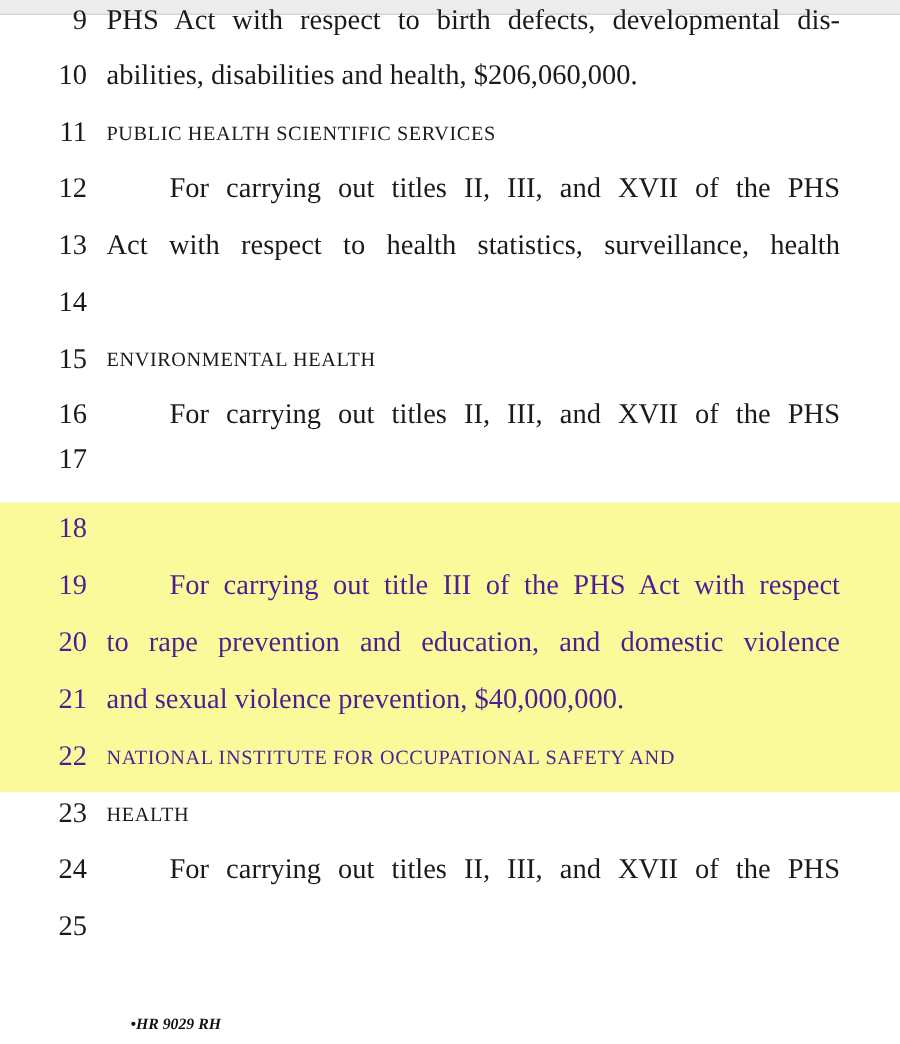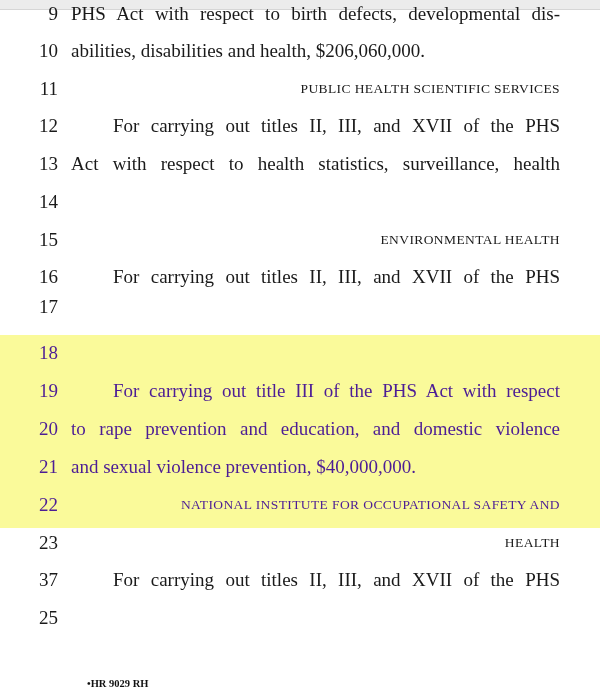--- a/index.html
+++ b/index.html
@@ -5,23 +5,23 @@
   html, body { margin:0; padding:0; }
   body { width:600px; height:696px; background:#ffffff; position:relative; overflow:hidden;
          font-family:"Liberation Serif","DejaVu Serif",serif; color:#1a1a1a; }
   .topbar { position:absolute; left:0; top:0; width:600px; height:9px; background:#ececec; border-bottom:1px solid #d6d6d6; }
   .highlight { position:absolute; left:0; top:335px; width:600px; height:193px; background:#fafa9a; }
   .line { position:absolute; left:0; width:600px; height:30px; }
   .num { position:absolute; left:28px; width:30px; text-align:right; font-size:19px; line-height:30px; }
   .txt { position:absolute; left:71px; right:40px; font-size:19px; line-height:30px; white-space:nowrap; }
   .txt.justify { text-align:justify; text-align-last:justify; }
   .txt.indent { left:113px; }
-  .txt.head { left:71px; right:40px; text-align:right; font-size:13.5px; letter-spacing:0.4px; }
+  .txt.head { left:71px; right:40px; text-align:left; font-size:13.5px; letter-spacing:0.4px; }
   .hl .num, .hl .txt { color:#4c1d95; }
-  .footer { position:absolute; left:87px; top:678px; font-size:10.5px; font-weight:bold; color:#111; }
+  .footer { position:absolute; left:87px; top:678px; font-size:10.5px; font-weight:bold; color:#111;font-style:italic; }
 </style>
 </head>
 <body>
 
 <div class="topbar"></div>
 <div class="highlight"></div>
 
 <div>
   <div class="line" style="top:-1px">
     <span class="num">9</span>
@@ -78,21 +78,21 @@
       <span class="num">22</span>
       <span class="txt head">NATIONAL INSTITUTE FOR OCCUPATIONAL SAFETY AND</span>
     </div>
   </div>
 
   <div class="line" style="top:528px">
     <span class="num">23</span>
     <span class="txt head">HEALTH</span>
   </div>
   <div class="line" style="top:565px">
-    <span class="num">37</span>
+    <span class="num">24</span>
     <span class="txt indent justify">For carrying out titles II, III, and XVII of the PHS</span>
   </div>
   <div class="line" style="top:603px">
     <span class="num">25</span>
   </div>
 
   <div class="footer">•HR 9029 RH</div>
 </div>
 
 </body></html>

